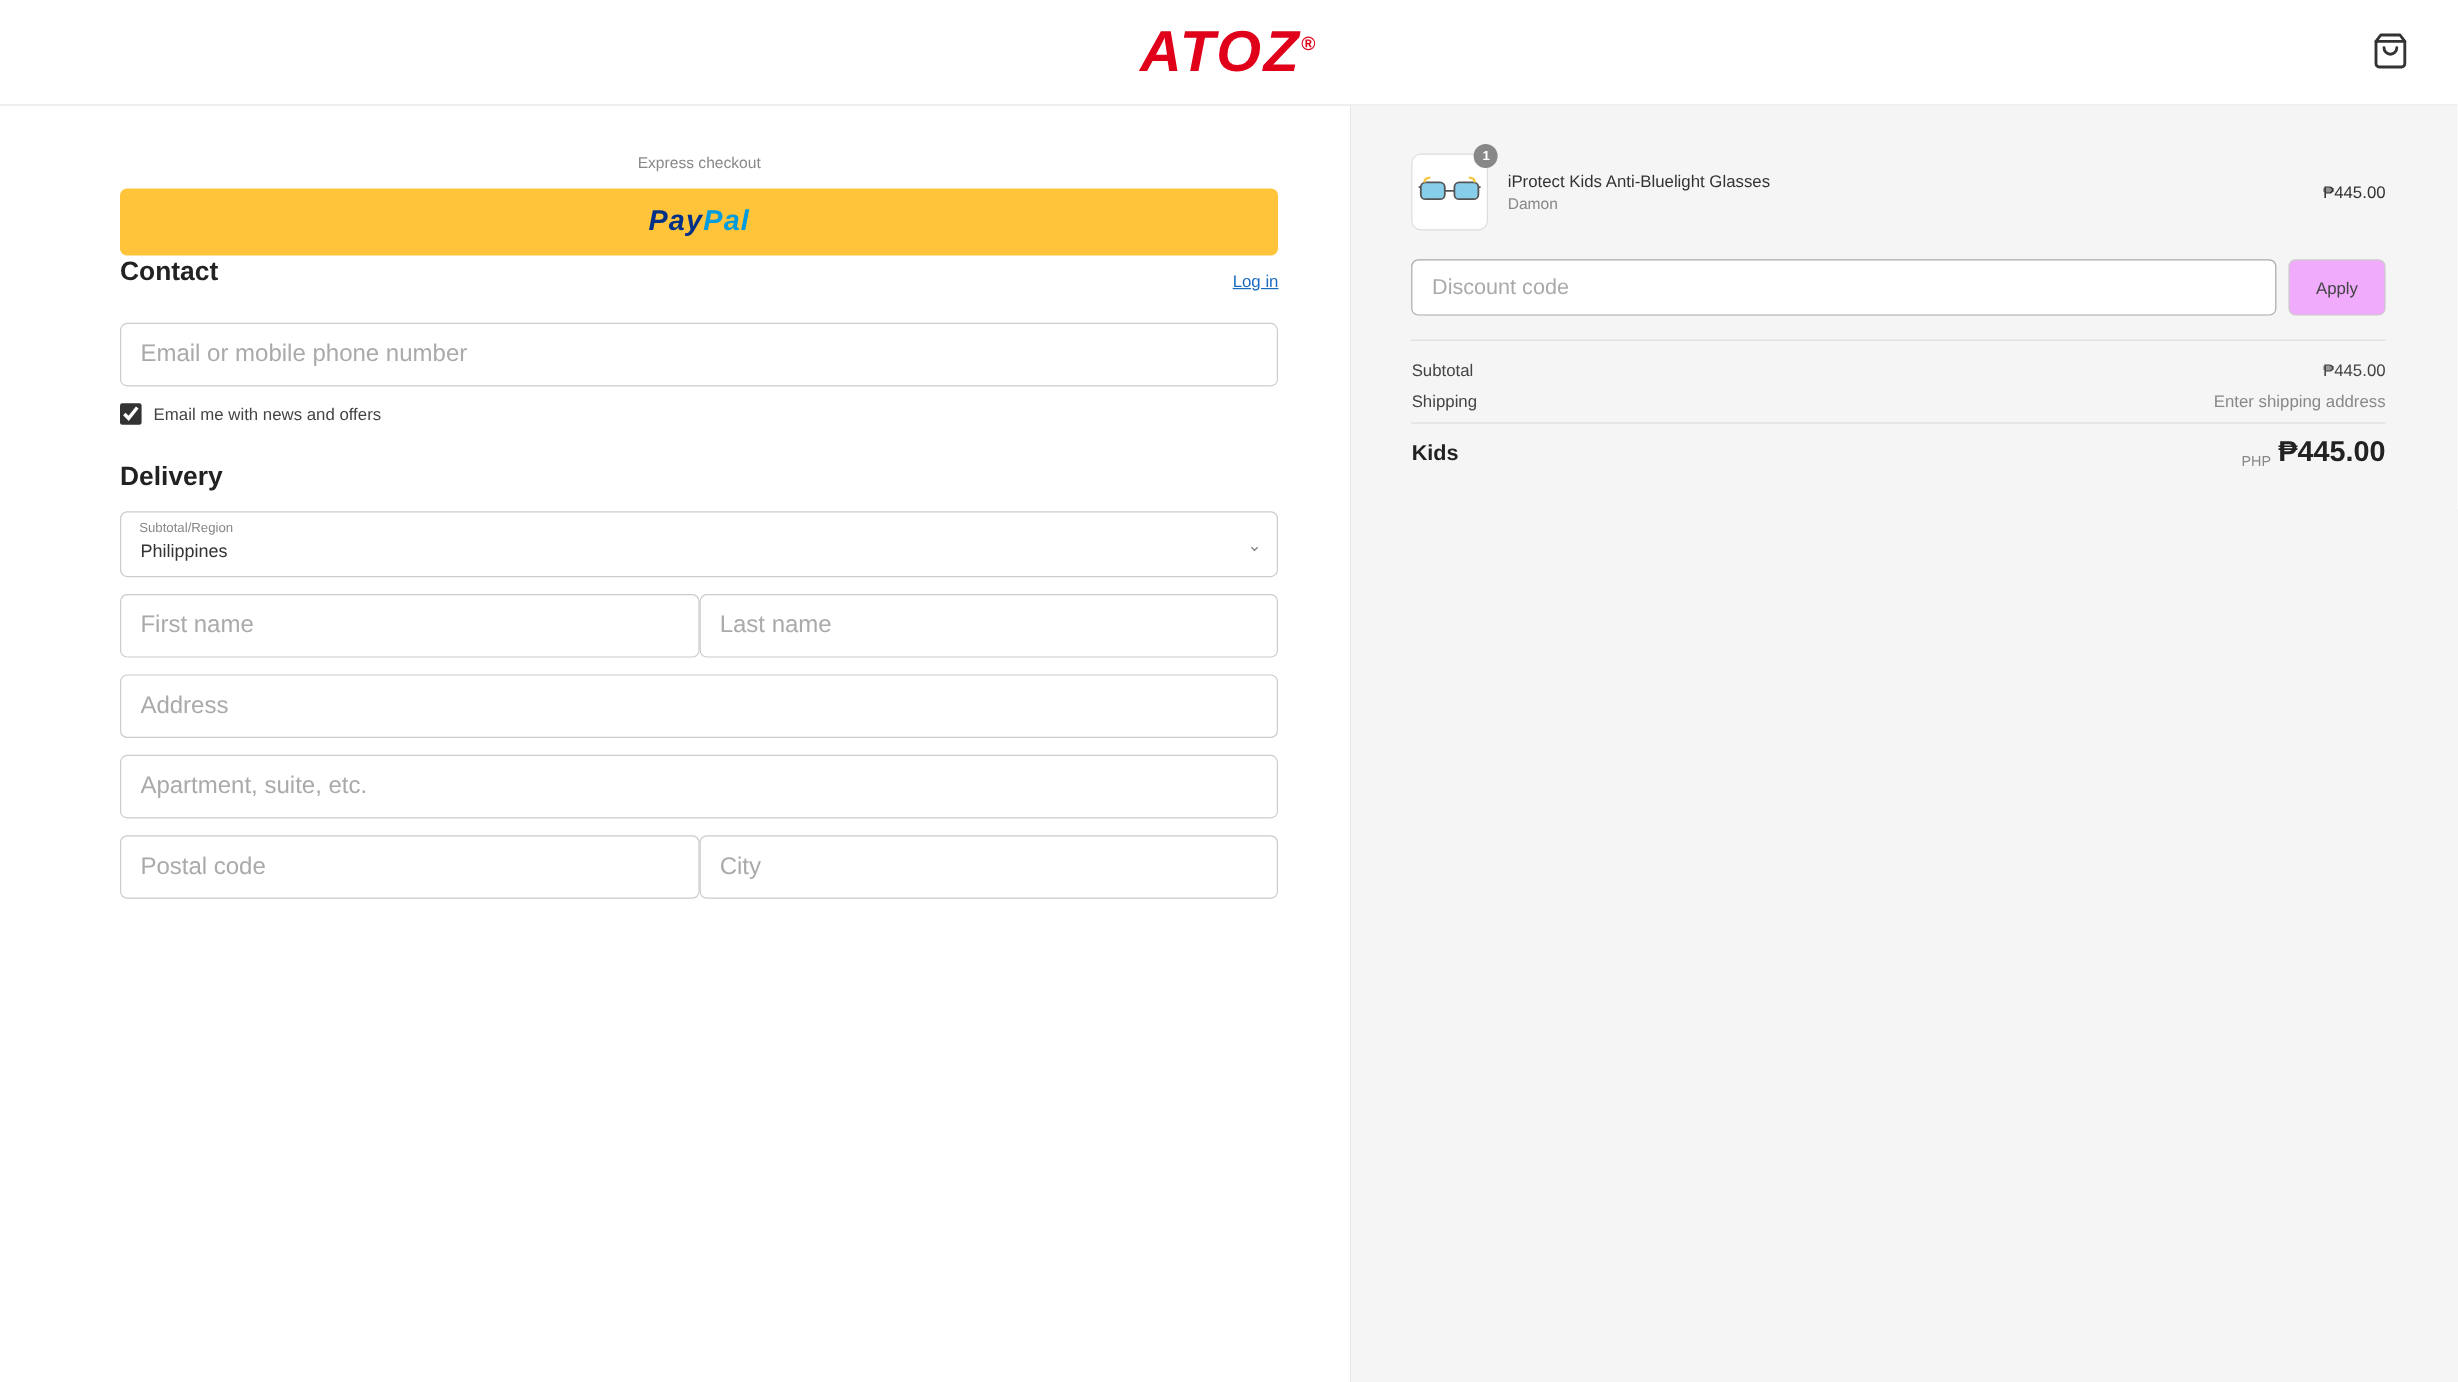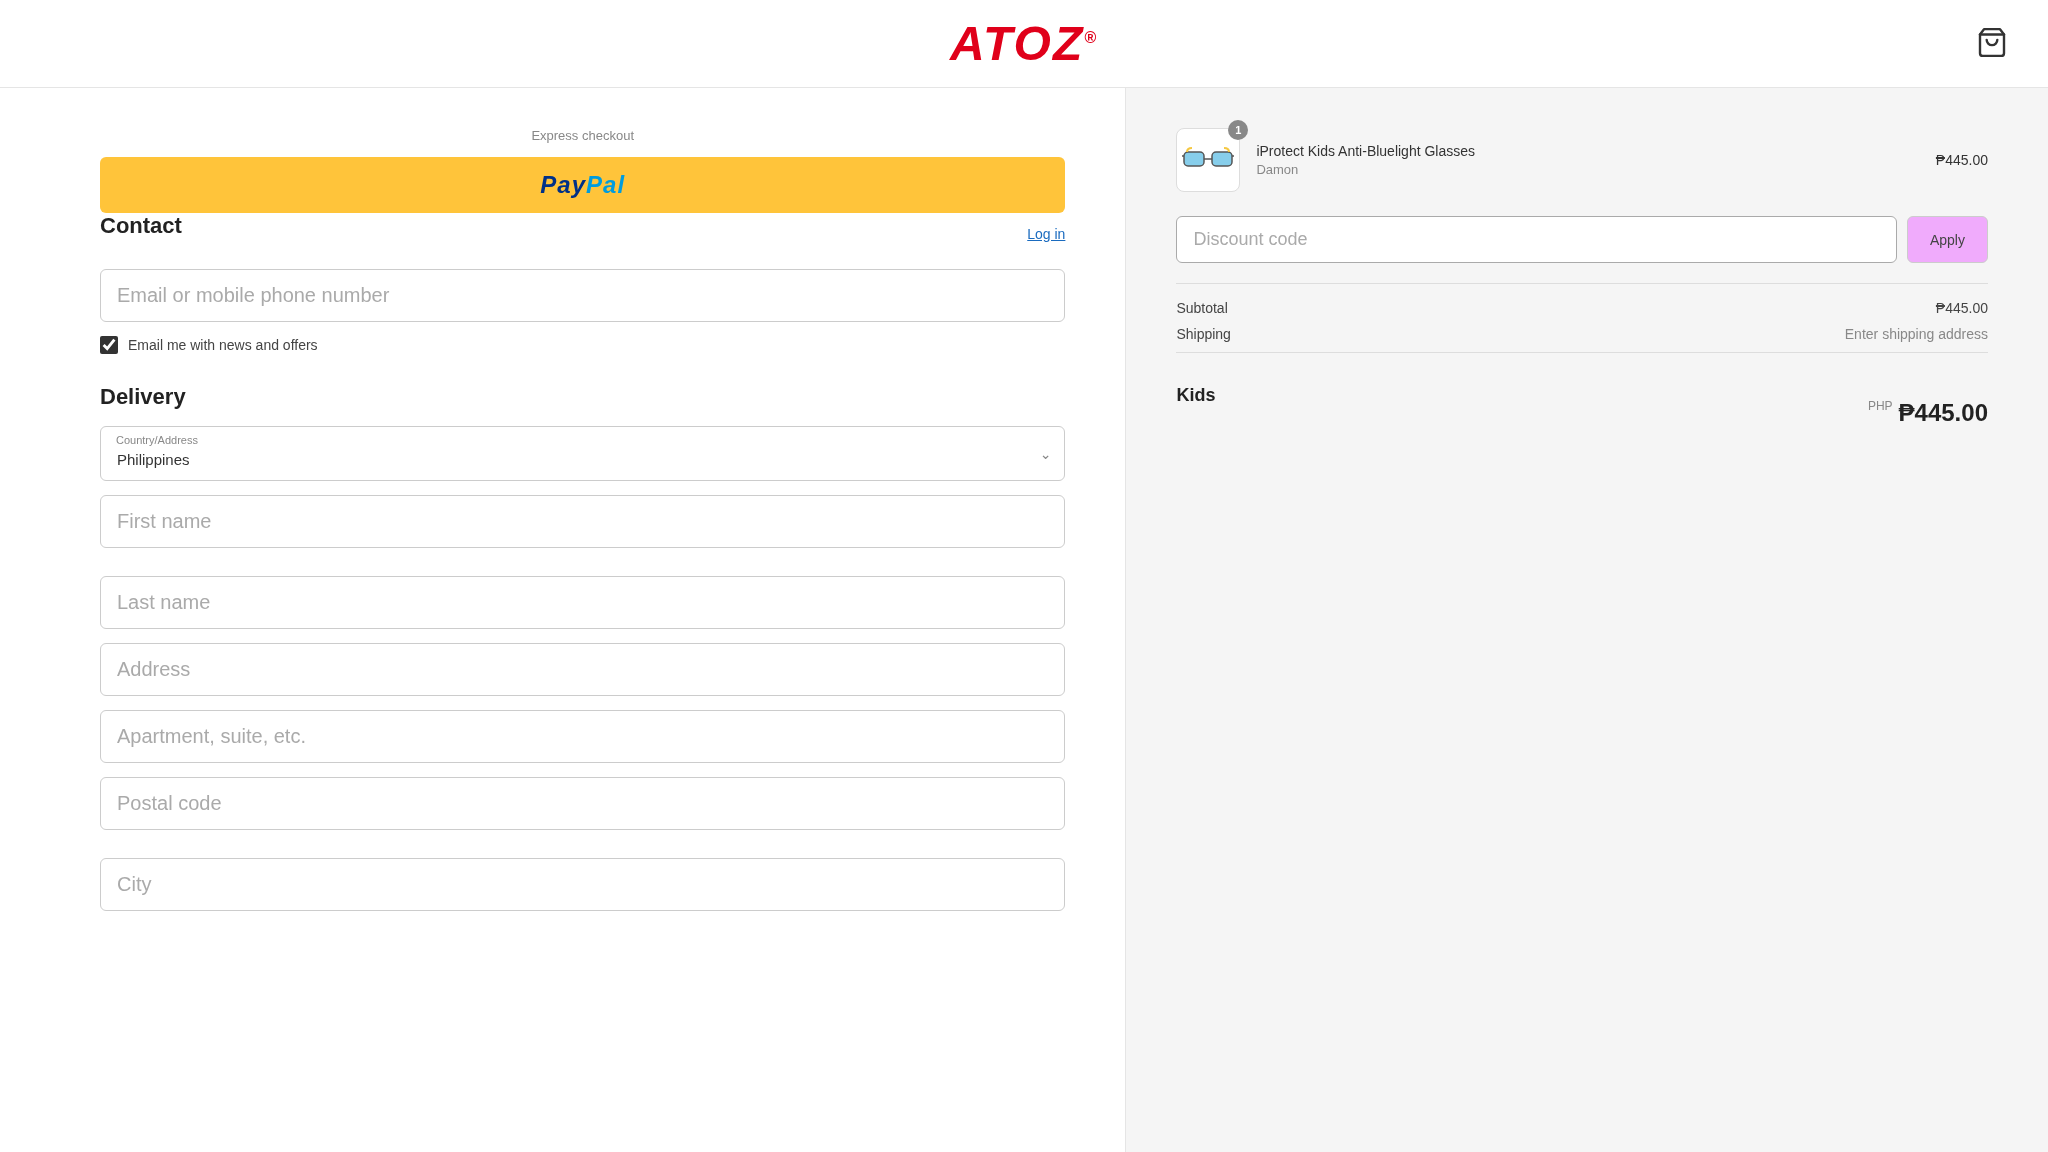--- a/index.html
+++ b/index.html
@@ -203,22 +203,20 @@
       right: 14px;
       top: 50%;
       transform: translateY(-50%);
       pointer-events: none;
       color: #888;
       font-size: 14px;
     }
 
     .two-col {
       display: flex;
-      gap: 14px;
-      flex-direction: column;
     }
     .two-col .form-group {
       flex: 1;
     }
 
     
     .order-item {
       display: flex;
       align-items: center;
       gap: 16px;
@@ -339,23 +337,22 @@
       padding-top: 10px;
       border-top: 1px solid #ddd;
     }
     .grand-total-label {
       font-size: 18px;
       font-weight: 700;
       color: #222;
     }
     .grand-total-value {
       display: flex;
-      align-items: flex-start;
+      align-items: flex-end;
       gap: 6px;
-      margin-top: 36px;
     }
     .grand-total-currency {
       font-size: 12px;
       color: #888;
     }
     .grand-total-amount {
       font-size: 24px;
       font-weight: 700;
       color: #222;
     }
@@ -400,21 +397,21 @@
         <input type="checkbox" class="checkbox-input" checked="" style="">
         <label class="checkbox-label">Email me with news and offers</label>
       </div>
     </div>
 
     <div class="delivery-section">
       <h2 class="section-heading">Delivery</h2>
 
       <div class="form-group">
         <div class="select-wrapper">
-          <span class="select-label">Country/Address</span>
+          <span class="select-label">Subtotal/Region</span>
           <select class="form-select">
             <option>Philippines</option>
             <option>United States</option>
             <option>United Kingdom</option>
           </select>
           <span class="select-chevron">⌄</span>
         </div>
       </div>
 
       <div class="two-col">

